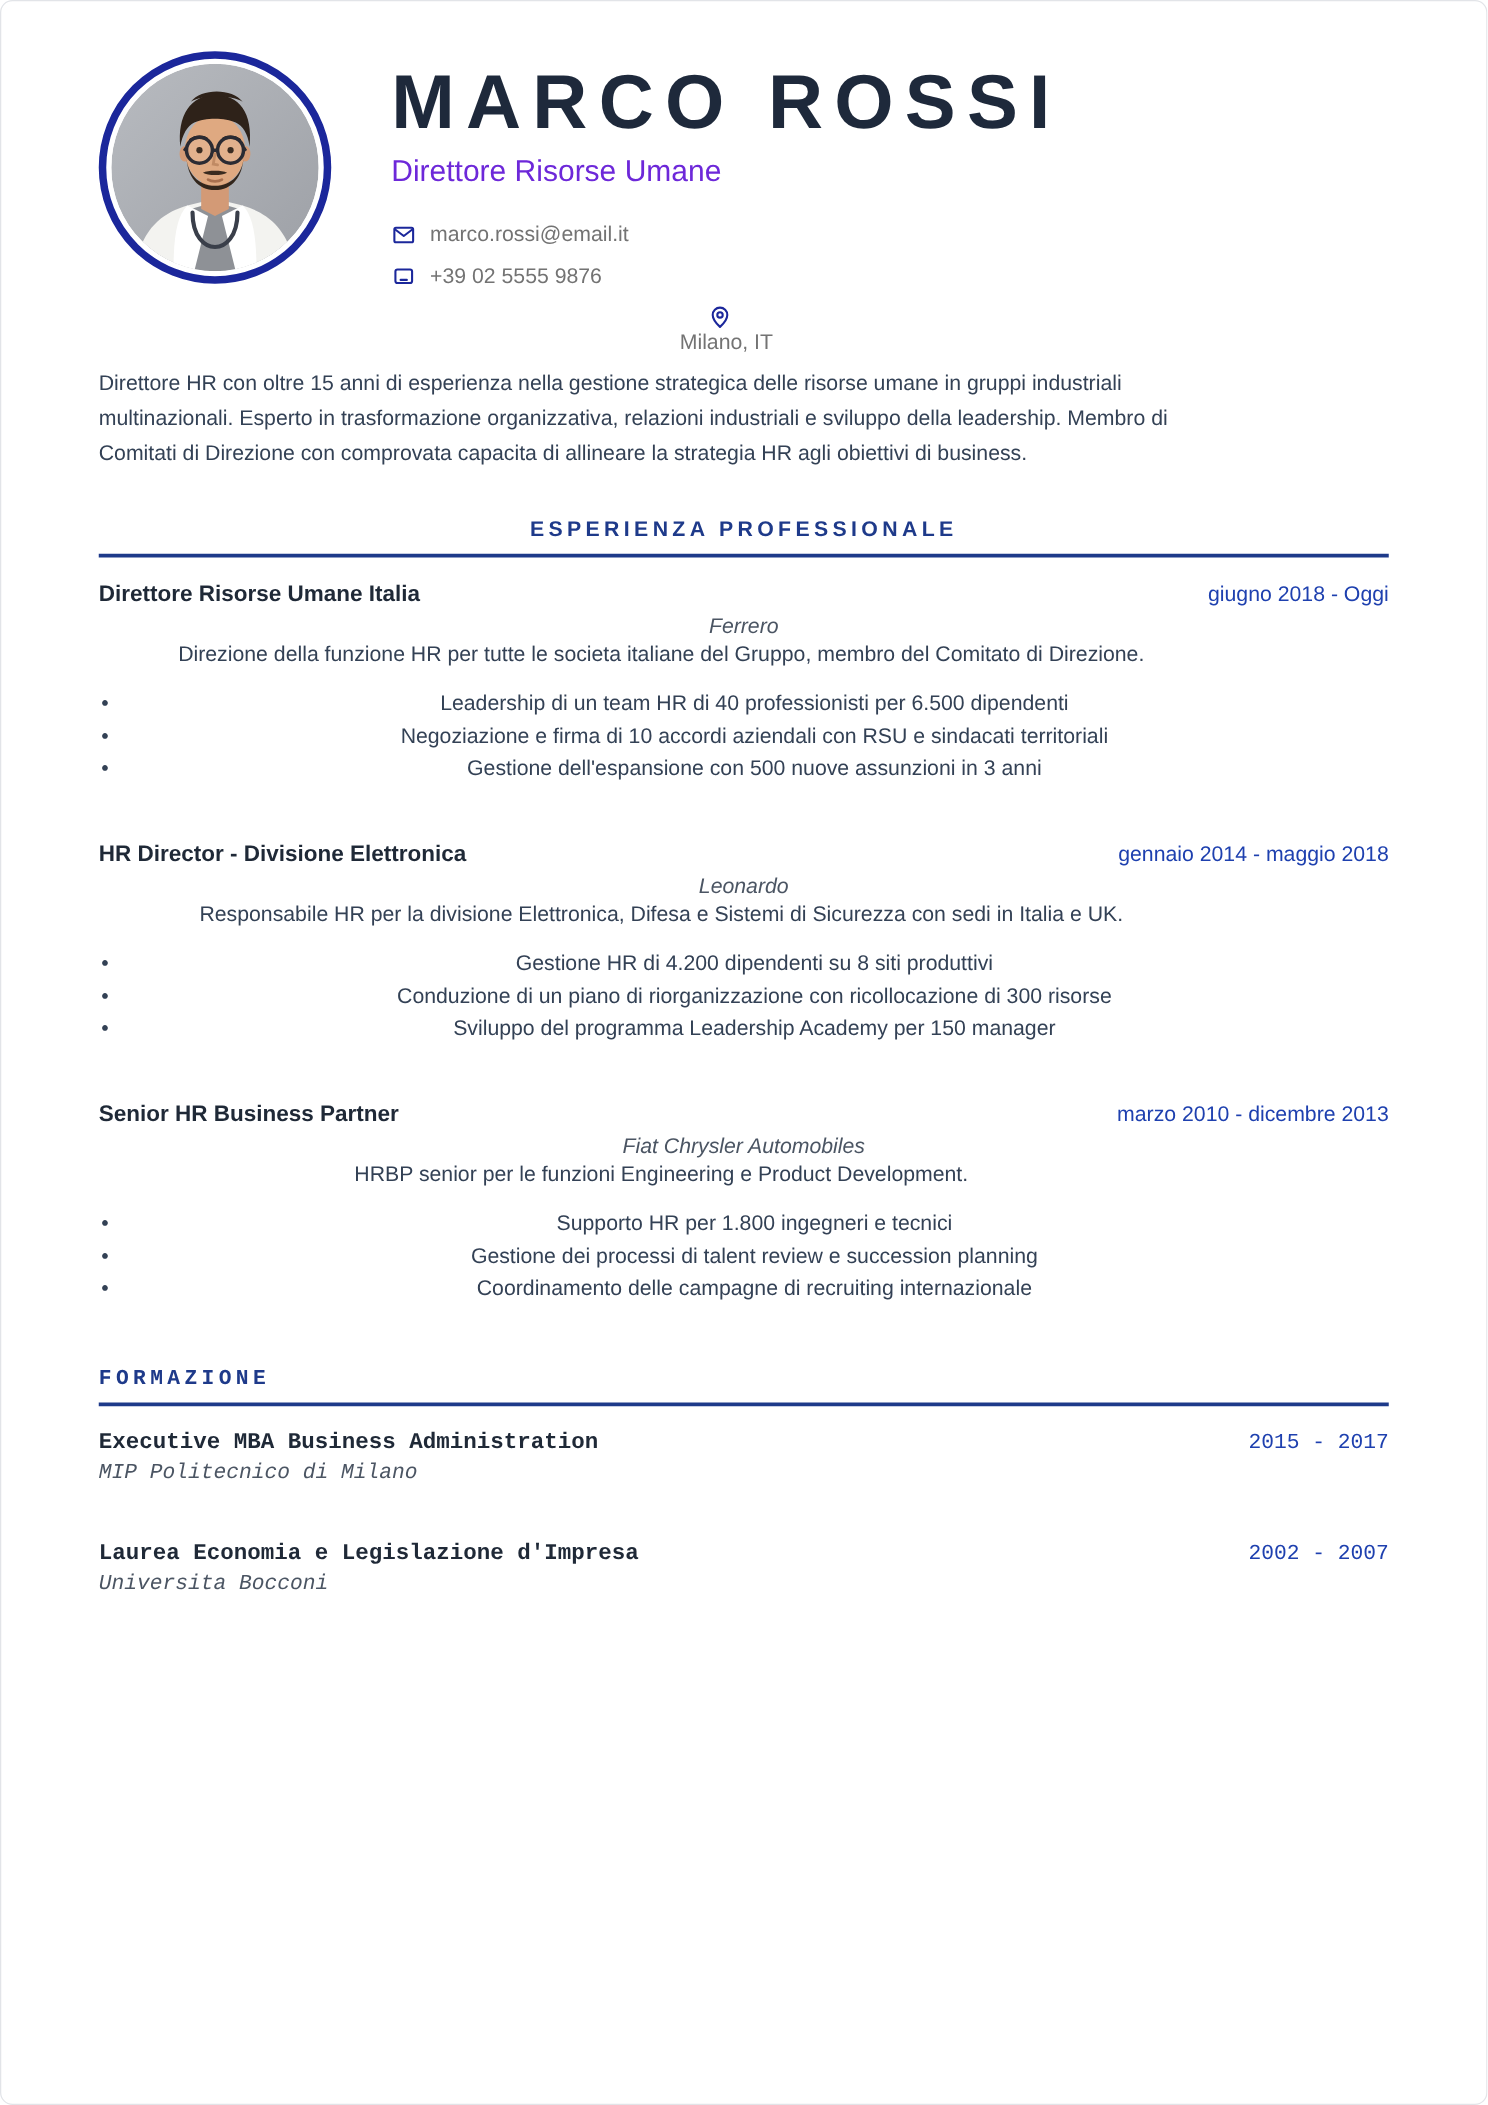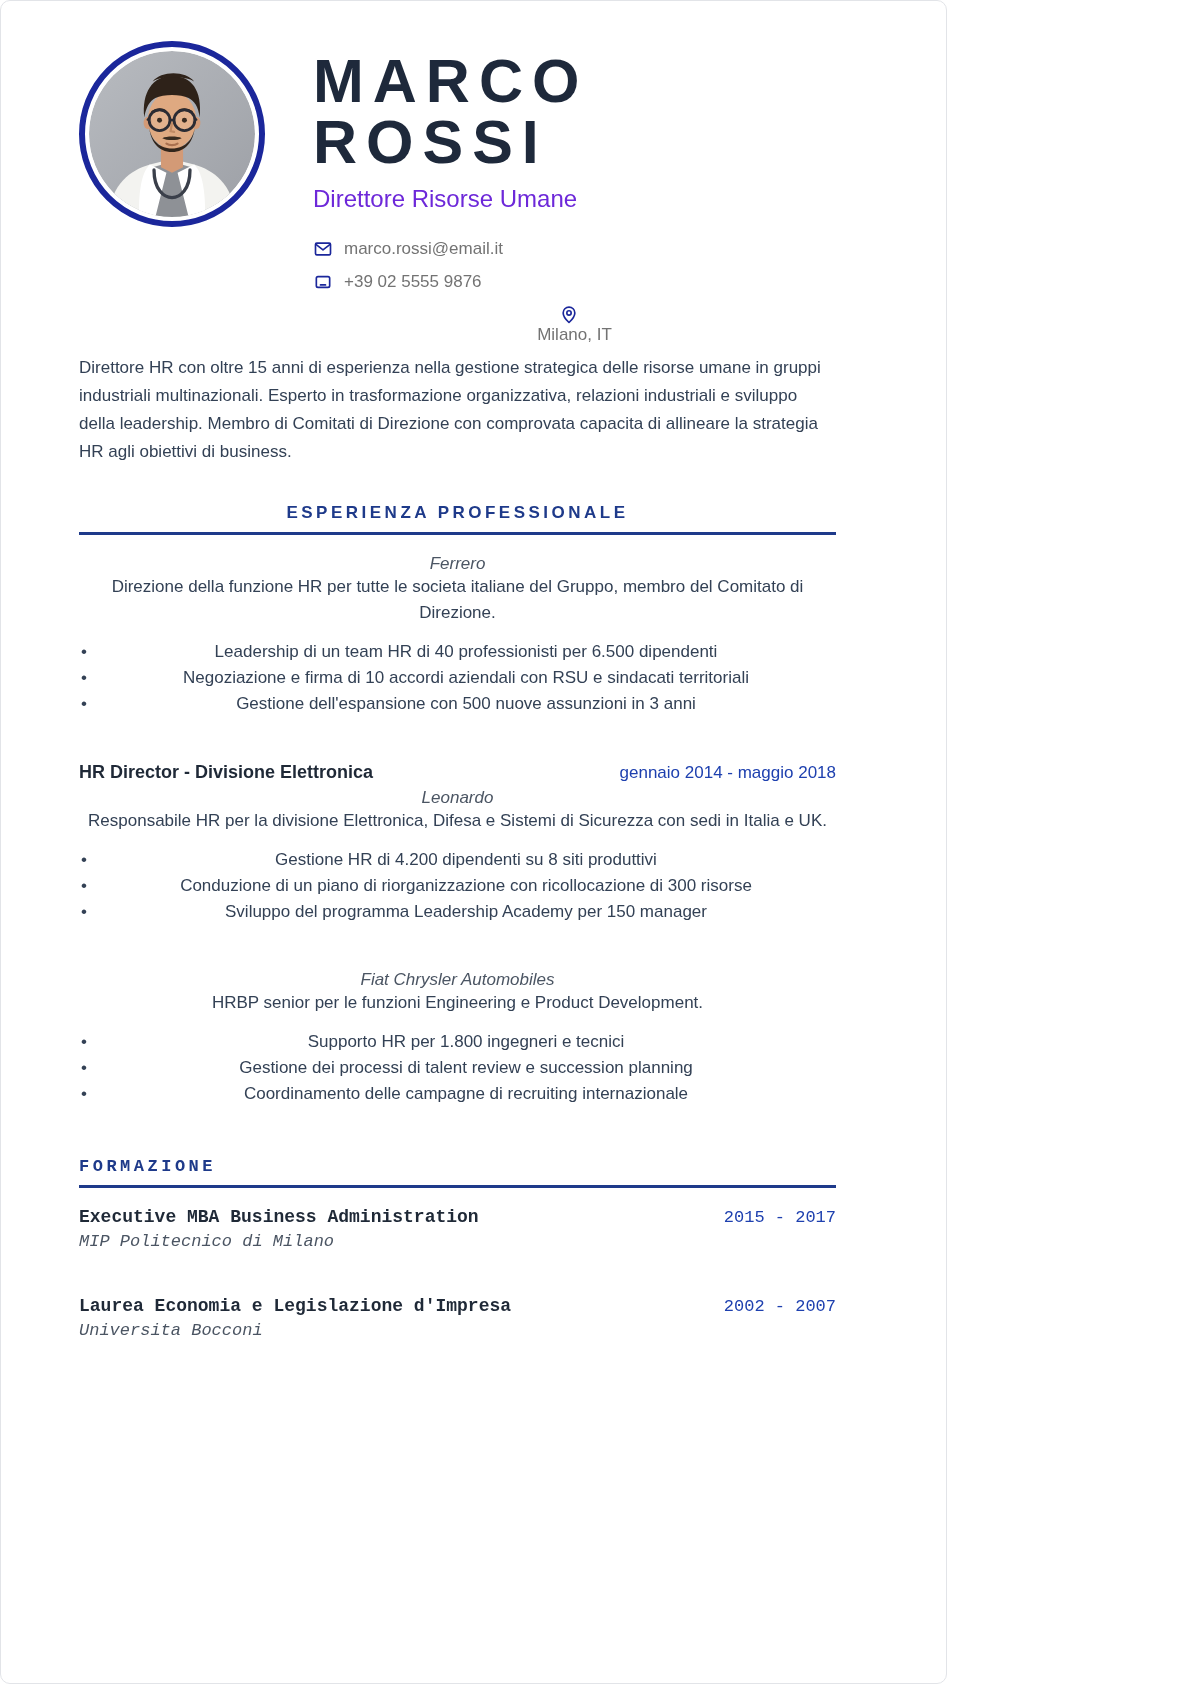--- a/index.html
+++ b/index.html
@@ -1,25 +1,25 @@
 <!DOCTYPE html>
 <html><head>
 <meta charset="utf-8">
 <style>
   * { margin: 0; padding: 0; box-sizing: border-box; }
   html, body { background: #ffffff; }
   body { font-family: "Liberation Sans", "DejaVu Sans", sans-serif; }
 
   .page {
-    width: 947px;
+    width: 1190px;
     height: 1684px;
     background: #ffffff;
     border: 1px solid #e2e4e8;
     border-radius: 10px;
-    padding: 40px 110px 40px 78px;
+    padding: 40px 78px 40px 78px;
     position: relative;
     overflow: hidden;
   }
 
   
   .header { display: flex; align-items: flex-start; }
 
   .avatar-ring {
     flex: 0 0 auto;
     width: 186px; height: 186px;
@@ -225,20 +225,24 @@
     </div>
   </div>
 
   <p class="summary">Direttore HR con oltre 15 anni di esperienza nella gestione strategica delle risorse umane in gruppi industriali multinazionali. Esperto in trasformazione organizzativa, relazioni industriali e sviluppo della leadership. Membro di Comitati di Direzione con comprovata capacita di allineare la strategia HR agli obiettivi di business.</p>
 
   <div class="section-experience">
     <div class="section-heading">ESPERIENZA PROFESSIONALE</div>
     <hr class="section-divider">
 
     <div class="entry">
+      <div class="entry-head">
+        <span class="entry-title">Direttore Risorse Umane Italia</span>
+        <span class="entry-dates">giugno 2018 - Oggi</span>
+      </div>
       <div class="entry-company">Ferrero</div>
       <div class="entry-desc">Direzione della funzione HR per tutte le societa italiane del Gruppo, membro del Comitato di Direzione.</div>
       <ul class="entry-bullets">
         <li>Leadership di un team HR di 40 professionisti per 6.500 dipendenti</li>
         <li>Negoziazione e firma di 10 accordi aziendali con RSU e sindacati territoriali</li>
         <li>Gestione dell'espansione con 500 nuove assunzioni in 3 anni</li>
       </ul>
     </div>
 
     <div class="entry">
@@ -249,20 +253,24 @@
       <div class="entry-company">Leonardo</div>
       <div class="entry-desc">Responsabile HR per la divisione Elettronica, Difesa e Sistemi di Sicurezza con sedi in Italia e UK.</div>
       <ul class="entry-bullets">
         <li>Gestione HR di 4.200 dipendenti su 8 siti produttivi</li>
         <li>Conduzione di un piano di riorganizzazione con ricollocazione di 300 risorse</li>
         <li>Sviluppo del programma Leadership Academy per 150 manager</li>
       </ul>
     </div>
 
     <div class="entry">
+      <div class="entry-head">
+        <span class="entry-title">Senior HR Business Partner</span>
+        <span class="entry-dates">marzo 2010 - dicembre 2013</span>
+      </div>
       <div class="entry-company">Fiat Chrysler Automobiles</div>
       <div class="entry-desc">HRBP senior per le funzioni Engineering e Product Development.</div>
       <ul class="entry-bullets">
         <li>Supporto HR per 1.800 ingegneri e tecnici</li>
         <li>Gestione dei processi di talent review e succession planning</li>
         <li>Coordinamento delle campagne di recruiting internazionale</li>
       </ul>
     </div>
   </div>
 

